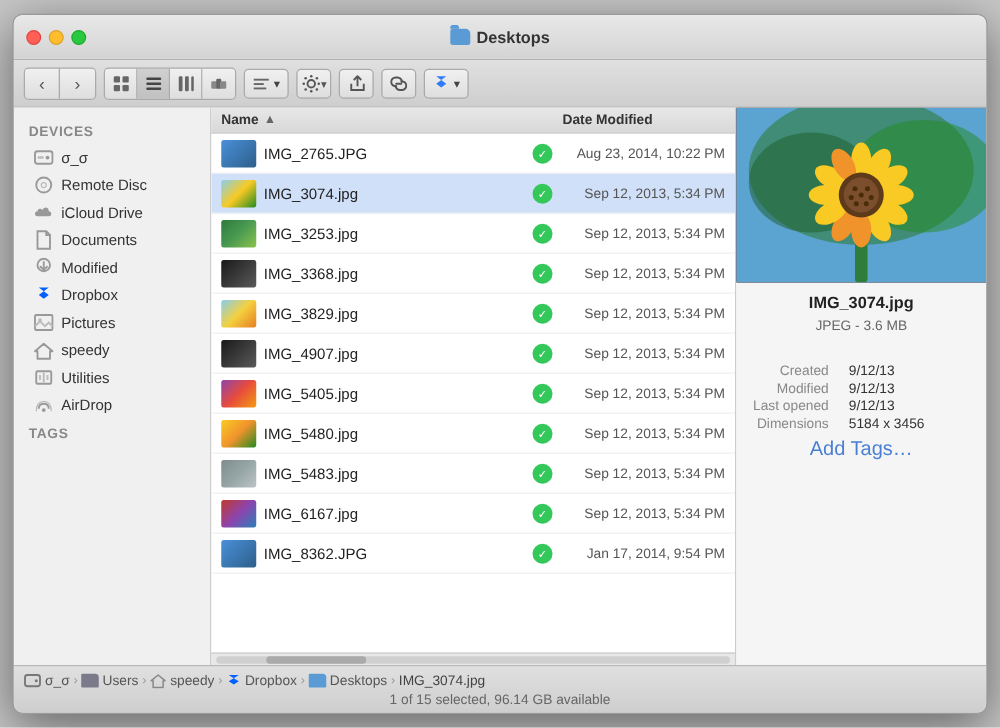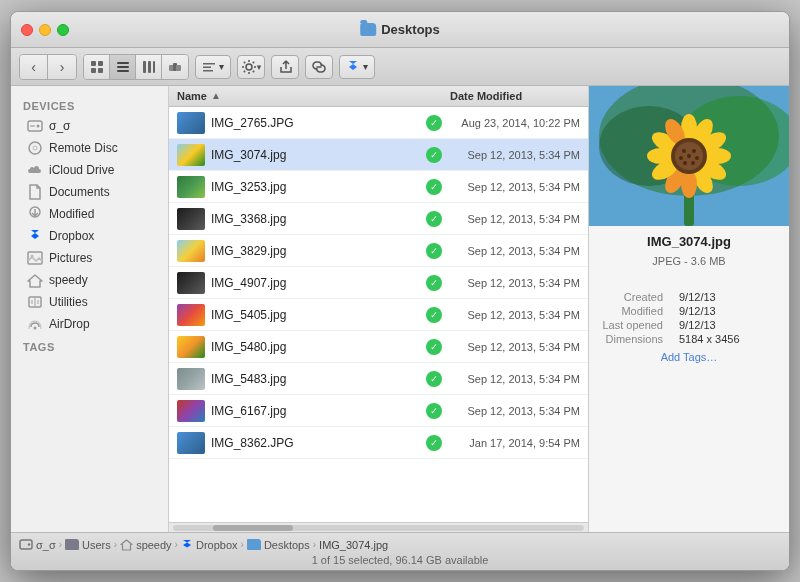--- a/index.html
+++ b/index.html
@@ -393,21 +393,21 @@
     .meta-label {
       width: 80px;
       color: #888;
       text-align: right;
       padding-right: 16px;
     }
     .meta-value { color: #333; }
     .add-tags {
       text-align: center;
       margin-top: 6px;
-      font-size: 11px;
+      font-size: 16px;
       color: #4a7fd4;
       cursor: pointer;
     }
     
     .status-bar {
       height: 38px;
       background: linear-gradient(to bottom, #e0e0e0, #cecece);
       border-top: 1px solid #b8b8b8;
       display: flex;
       flex-direction: column;

